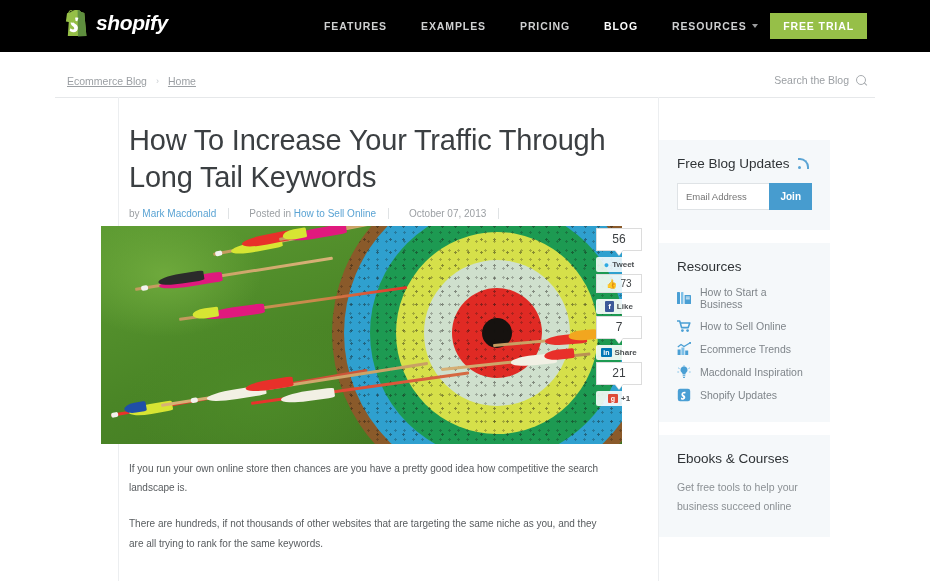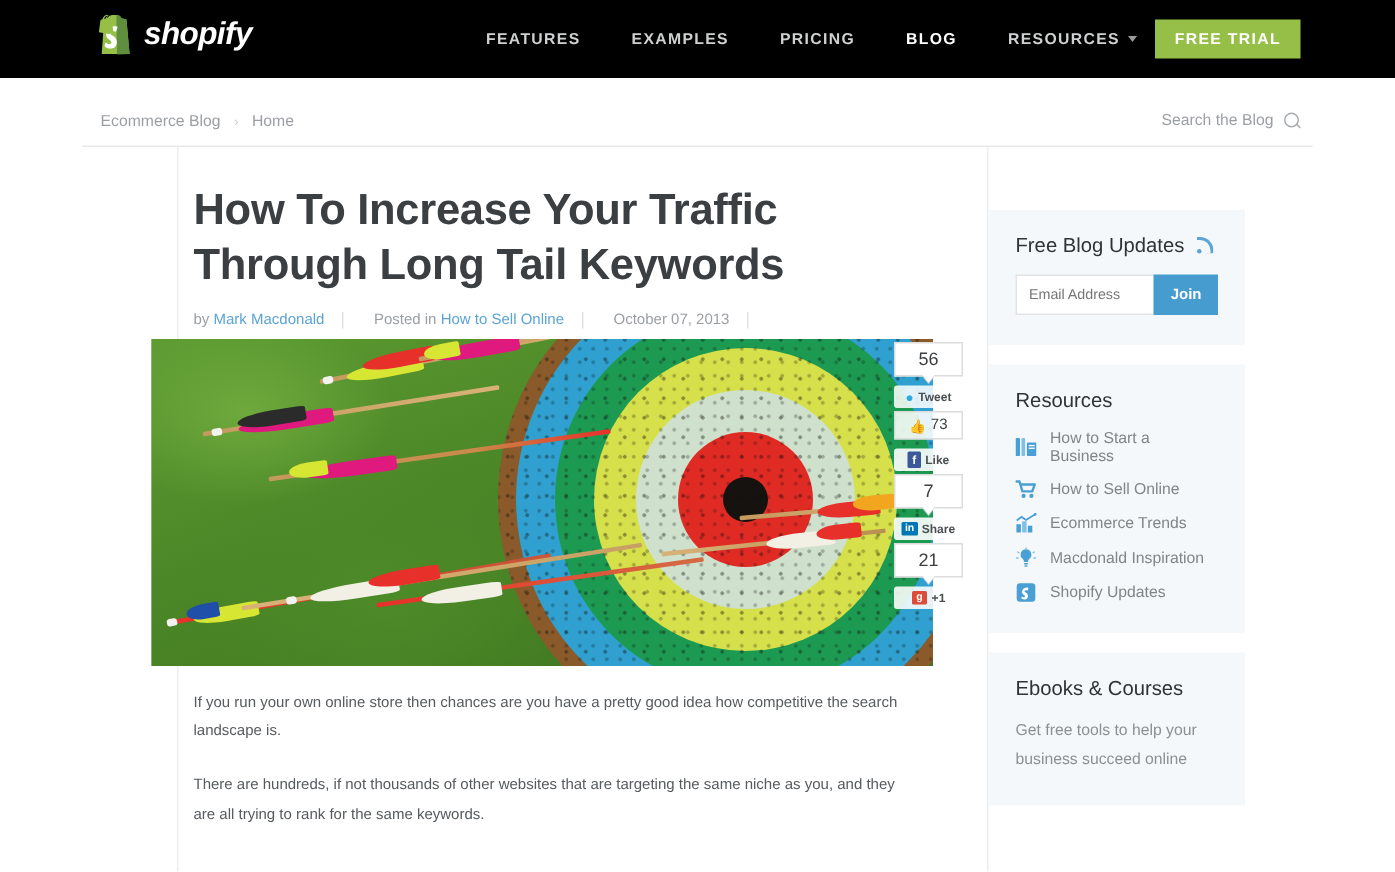--- a/index.html
+++ b/index.html
@@ -35,38 +35,38 @@
     position: absolute; right: 8px; top: 13px;
     background: #96bf48; color: #ffffff;
     font-size: 10.5px; font-weight: bold; letter-spacing: 0.9px;
     padding: 7px 13px; cursor: pointer; white-space: nowrap;
   }
 
   
   .crumbbar { position: absolute; left: 0; top: 52px; width: 930px; height: 45px; }
   .crumb-inner { position: relative; width: 820px; margin: 0 auto; height: 45px; }
   .crumbs { position: absolute; left: 12px; top: 23px; display: flex; align-items: center; gap: 9px; }
-  .crumb { color: #9b9fa3; font-size: 10.5px; cursor: pointer; }
+  .crumb { color: #9b9fa3; font-size: 10.5px; cursor: pointer; text-decoration: underline; }
   .crumb-sep { color: #c8ccd0; font-size: 9px; }
   .searchbox { position: absolute; right: 8px; top: 22px; display: flex; align-items: center; gap: 7px; cursor: pointer; }
   .searchbox span { color: #9b9fa3; font-size: 10.5px; }
   .mag { width: 11px; height: 11px; position: relative; display: inline-block; }
   .mag::before { content: ""; position: absolute; left: 0; top: 0; width: 8px; height: 8px; border: 1.2px solid #a8acb0; border-radius: 50%; }
   .mag::after { content: ""; position: absolute; left: 7.5px; top: 7.5px; width: 4px; height: 1.2px; background: #a8acb0; transform: rotate(45deg); transform-origin: left center; }
 
   .hrule { position: absolute; left: 55px; top: 97px; width: 820px; height: 1px; background: #e6e8ea; }
 
   
   .vdiv-left { position: absolute; left: 118px; top: 97px; width: 1px; height: 484px; background: #eceef0; }
   .vdiv-right { position: absolute; left: 658px; top: 97px; width: 1px; height: 484px; background: #eceef0; }
 
   
   .article { position: absolute; left: 129px; top: 122px; width: 500px; }
   .title {
-    font-size: 29px; color: #3b3f42; line-height: 1.26; font-weight: bold;
+    font-size: 29px; color: #3b3f42; line-height: 1.26; font-weight: normal;
     letter-spacing: -0.2px;
   }
   .meta { margin-top: 13px; display: flex; align-items: center; font-size: 10px; color: #9b9fa3; }
   .meta-seg { padding-right: 12px; margin-right: 20px; border-right: 1px solid #e0e3e5; line-height: 1.1; white-space: nowrap; }
   .meta-seg:last-child { border-right: 1px solid #e0e3e5; }
   .meta a { color: #5ba4d4; text-decoration: none; cursor: pointer; }
 
   
   .hero {
     position: absolute; left: 101px; top: 226px; width: 521px; height: 218px;

